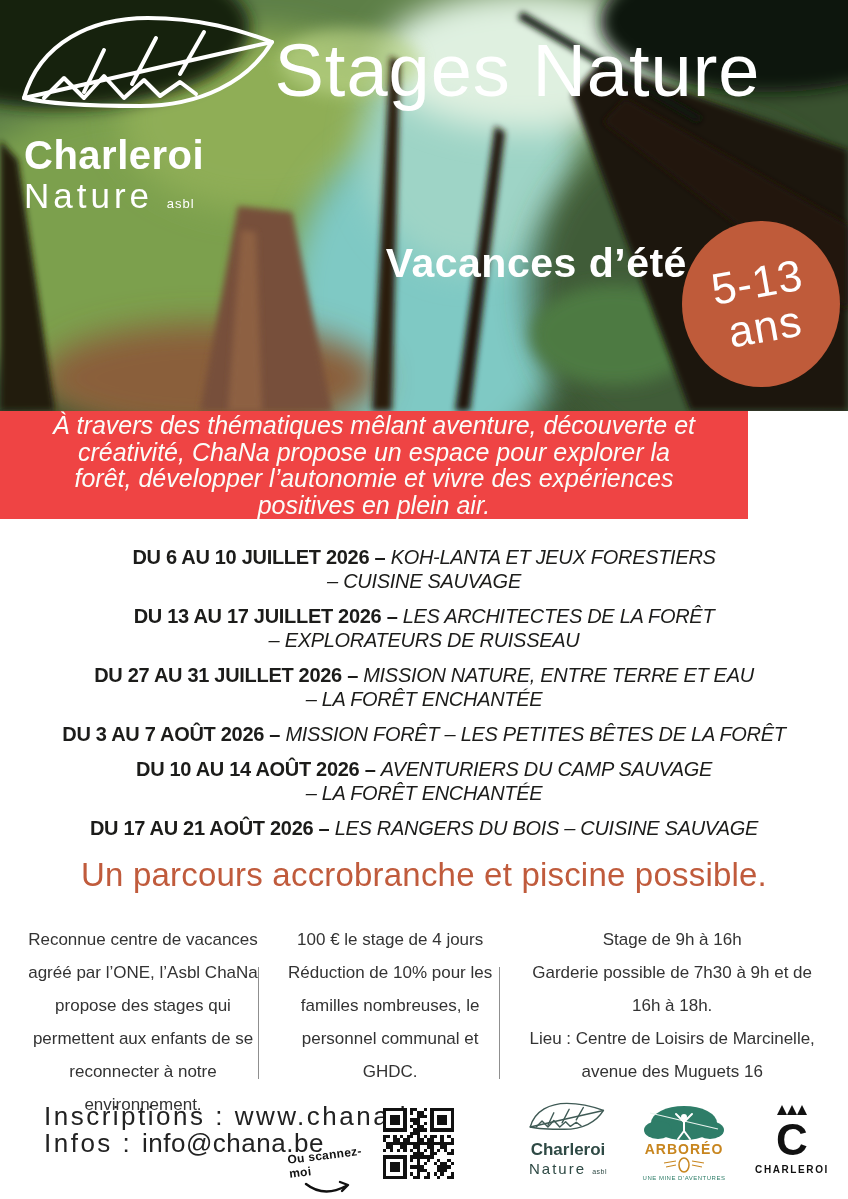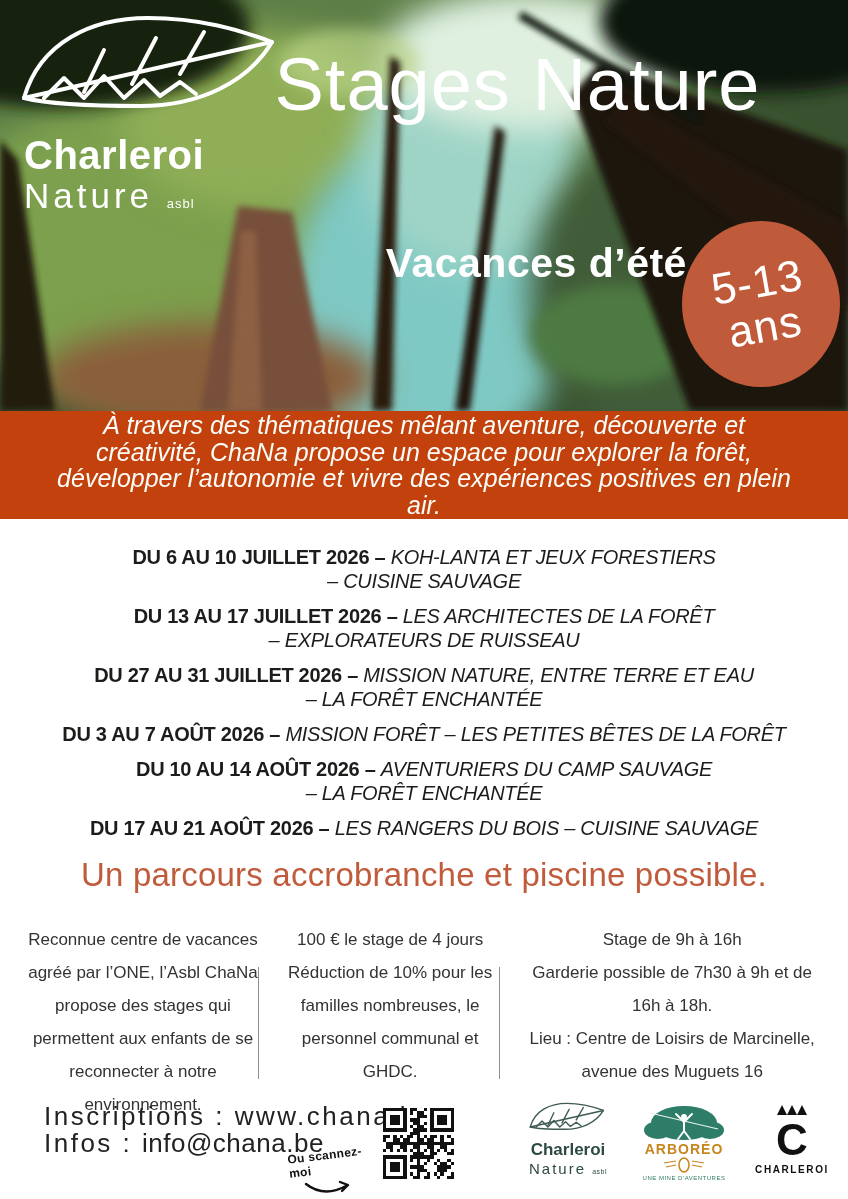--- a/index.html
+++ b/index.html
@@ -7,29 +7,29 @@
   .poster{position:relative;width:848px;height:1199px;margin:0 auto;background:#fff;overflow:hidden;}
 
   
   .hero{position:relative;width:848px;height:411px;overflow:hidden;background:#2f4429;}
   .hero-bg{position:absolute;left:0;top:0;width:848px;height:411px;display:block;}
   .logo{position:absolute;left:16px;top:10px;width:310px;color:#fff;}
   .logo svg{display:block;}
   .logo-line1{font-size:40px;font-weight:700;letter-spacing:.5px;margin:2px 0 0 8px;line-height:1.05;}
   .logo-line2{font-size:35px;font-weight:400;letter-spacing:4px;margin:2px 0 0 8px;line-height:1.0;}
   .logo-asbl{font-size:13px;letter-spacing:1px;}
-  .hero-title{position:absolute;left:205px;top:44px;width:625px;margin:0;text-align:center;
+  .hero-title{position:absolute;left:205px;top:30px;width:625px;margin:0;text-align:center;
     color:#fff;font-size:74px;font-weight:400;letter-spacing:1px;line-height:1.1;}
   .hero-subtitle{position:absolute;right:56px;top:240px;color:#fff;font-size:41px;font-weight:700;letter-spacing:.5px;}
   .badge{position:absolute;left:682px;top:221px;width:158px;height:166px;border-radius:50%;
     background:#bf5b3a;display:flex;align-items:center;justify-content:center;}
   .badge-inner{transform:rotate(-10deg);text-align:center;color:#fff;font-size:44px;line-height:45px;letter-spacing:1px;}
 
   
-  .intro-band{width:848px;height:108px;background:#c2410c;display:flex;align-items:center;justify-content:center;}
+  .intro-band{width:748px;height:108px;background:#ef4444;display:flex;align-items:center;justify-content:center;}
   .intro-band p{margin:0;padding:0 48px;text-align:center;color:#fbfdf9;font-style:italic;
     font-size:25px;line-height:26.5px;font-weight:400;}
 
   
   .schedule{padding-top:26px;}
   .entry{width:744px;margin:0 auto 11px;text-align:center;color:#1c1c1a;font-size:20px;line-height:24px;letter-spacing:-0.3px;}
   .entry strong{font-weight:700;margin-top:20px;}
   .entry em{font-style:italic;font-weight:400;}
   .entry .l2:empty{display:none;}
 

